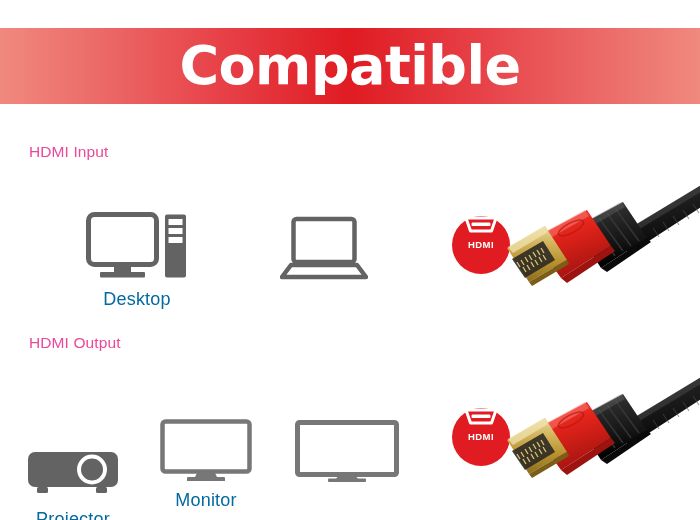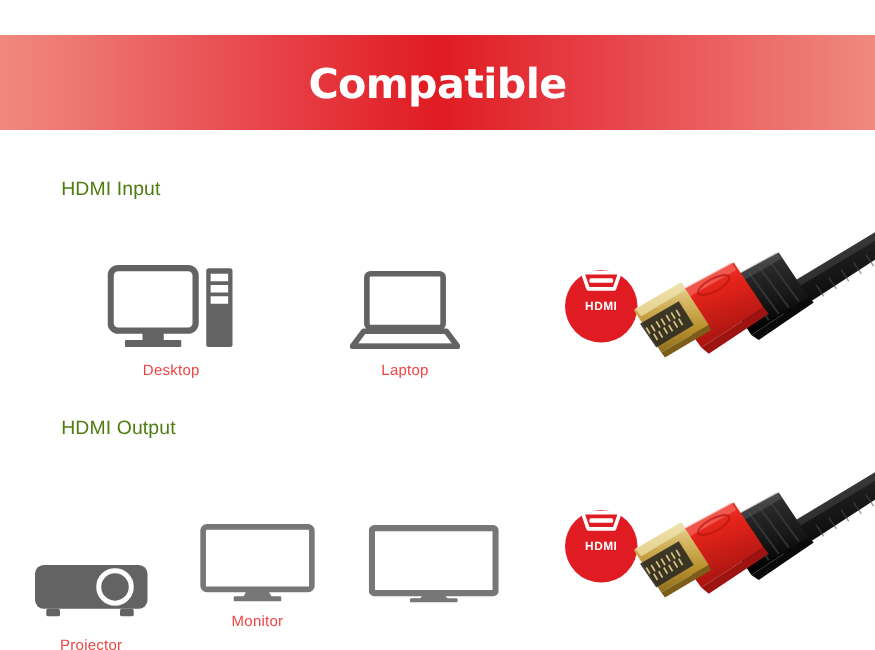--- a/index.html
+++ b/index.html
@@ -30,54 +30,53 @@
         #e01b22 50%,
         #e74047 68%,
         #ec6f6c 88%,
         #f0897f 100%);
     display: flex;
     align-items: center;
     justify-content: center;
   }
   .banner-title {
     color: #ffffff;
-    font-size: 33px;
+    font-size: 54px;
     font-weight: bold;
     letter-spacing: -0.5px;
     line-height: 1;
     font-family: "DejaVu Sans", sans-serif;
   }
 
   
   .section-heading {
     position: absolute;
     left: 29px;
     font-size: 15.5px;
-    color: #4d7c0f;
+    color: #ec4899;
     letter-spacing: 0.1px;
-    margin-left: 20px;
   }
   #heading-input  { top: 143px; }
   #heading-output { top: 334px; }
 
   
   .device {
     position: absolute;
     text-align: center;
   }
   .device .icon-box {
     height: 84px;
     display: flex;
     align-items: flex-end;
     justify-content: center;
   }
   .device .caption {
     margin-top: 9px;
-    font-size: 12px;
-    color: #ef4444;
+    font-size: 18px;
+    color: #0369a1;
     letter-spacing: 0.2px;
   }
 
   
   #device-desktop { left: 77px;  top: 196px; width: 120px; }
   #device-laptop  { left: 264px; top: 196px; width: 120px; }
   
   #device-projector { left: 13px;  top: 416px; width: 120px; }
   #device-monitor   { left: 146px; top: 397px; width: 120px; }
   #device-tv        { left: 287px; top: 398px; width: 120px; }
@@ -147,21 +146,20 @@
 <div class="device" id="device-laptop">
   <div class="icon-box">
     <svg width="88" height="64" viewBox="0 0 88 64" aria-hidden="true">
 
       <rect x="13.5" y="3" width="61" height="43" rx="3" ry="3" fill="none" stroke="#636363" stroke-width="4.5"></rect>
 
       <path d="M11 49 L77 49 L86 61 L2 61 Z" fill="none" stroke="#636363" stroke-width="4.5" stroke-linejoin="round"></path>
       <path d="M2 61 L86 61 L86 59 L2 59 Z" fill="#636363"></path>
     </svg>
   </div>
-  <div class="caption">Laptop</div>
 </div>
 
 <div class="hdmi-badge" id="hdmi-badge-input">
   <span class="port-glyph">
     <svg width="34" height="17" viewBox="0 0 34 17" aria-hidden="true">
       <path d="M2 2 H32 L27.5 15 H6.5 Z" fill="none" stroke="#ffffff" stroke-width="3" stroke-linejoin="round"></path>
       <rect x="7.5" y="6.5" width="19" height="3.6" rx="1.2" fill="#ffffff"></rect>
     </svg>
   </span>
   <span class="badge-label">HDMI</span>

